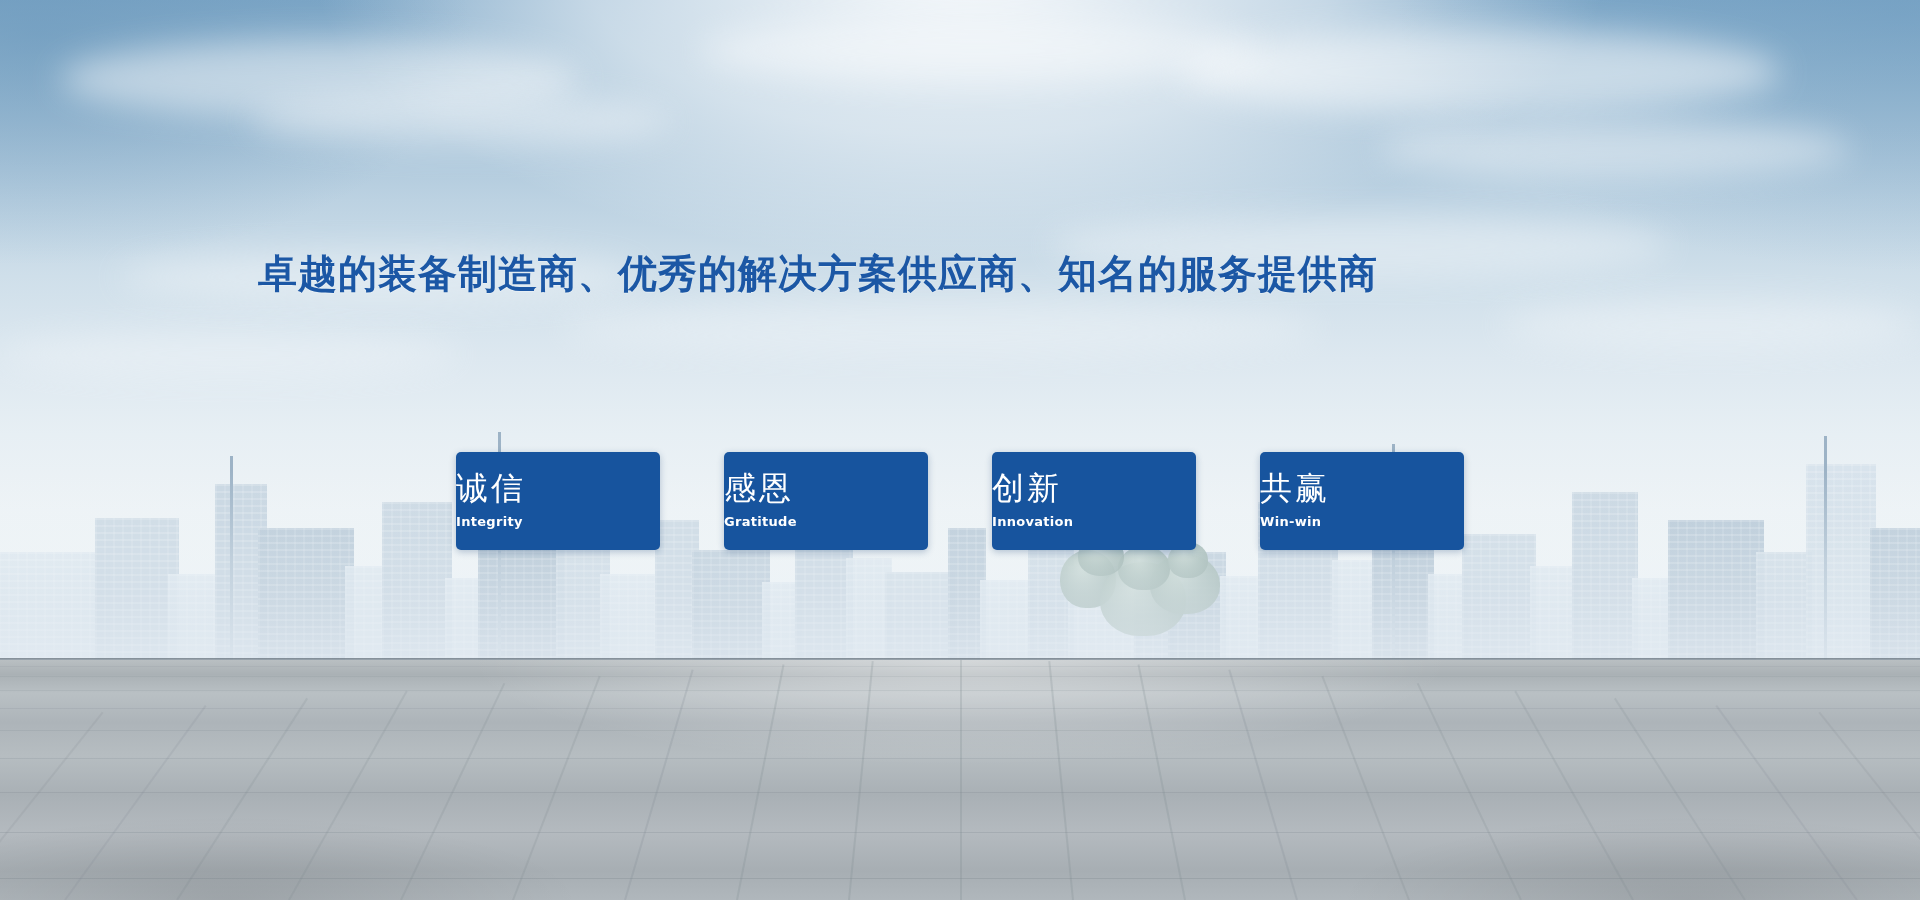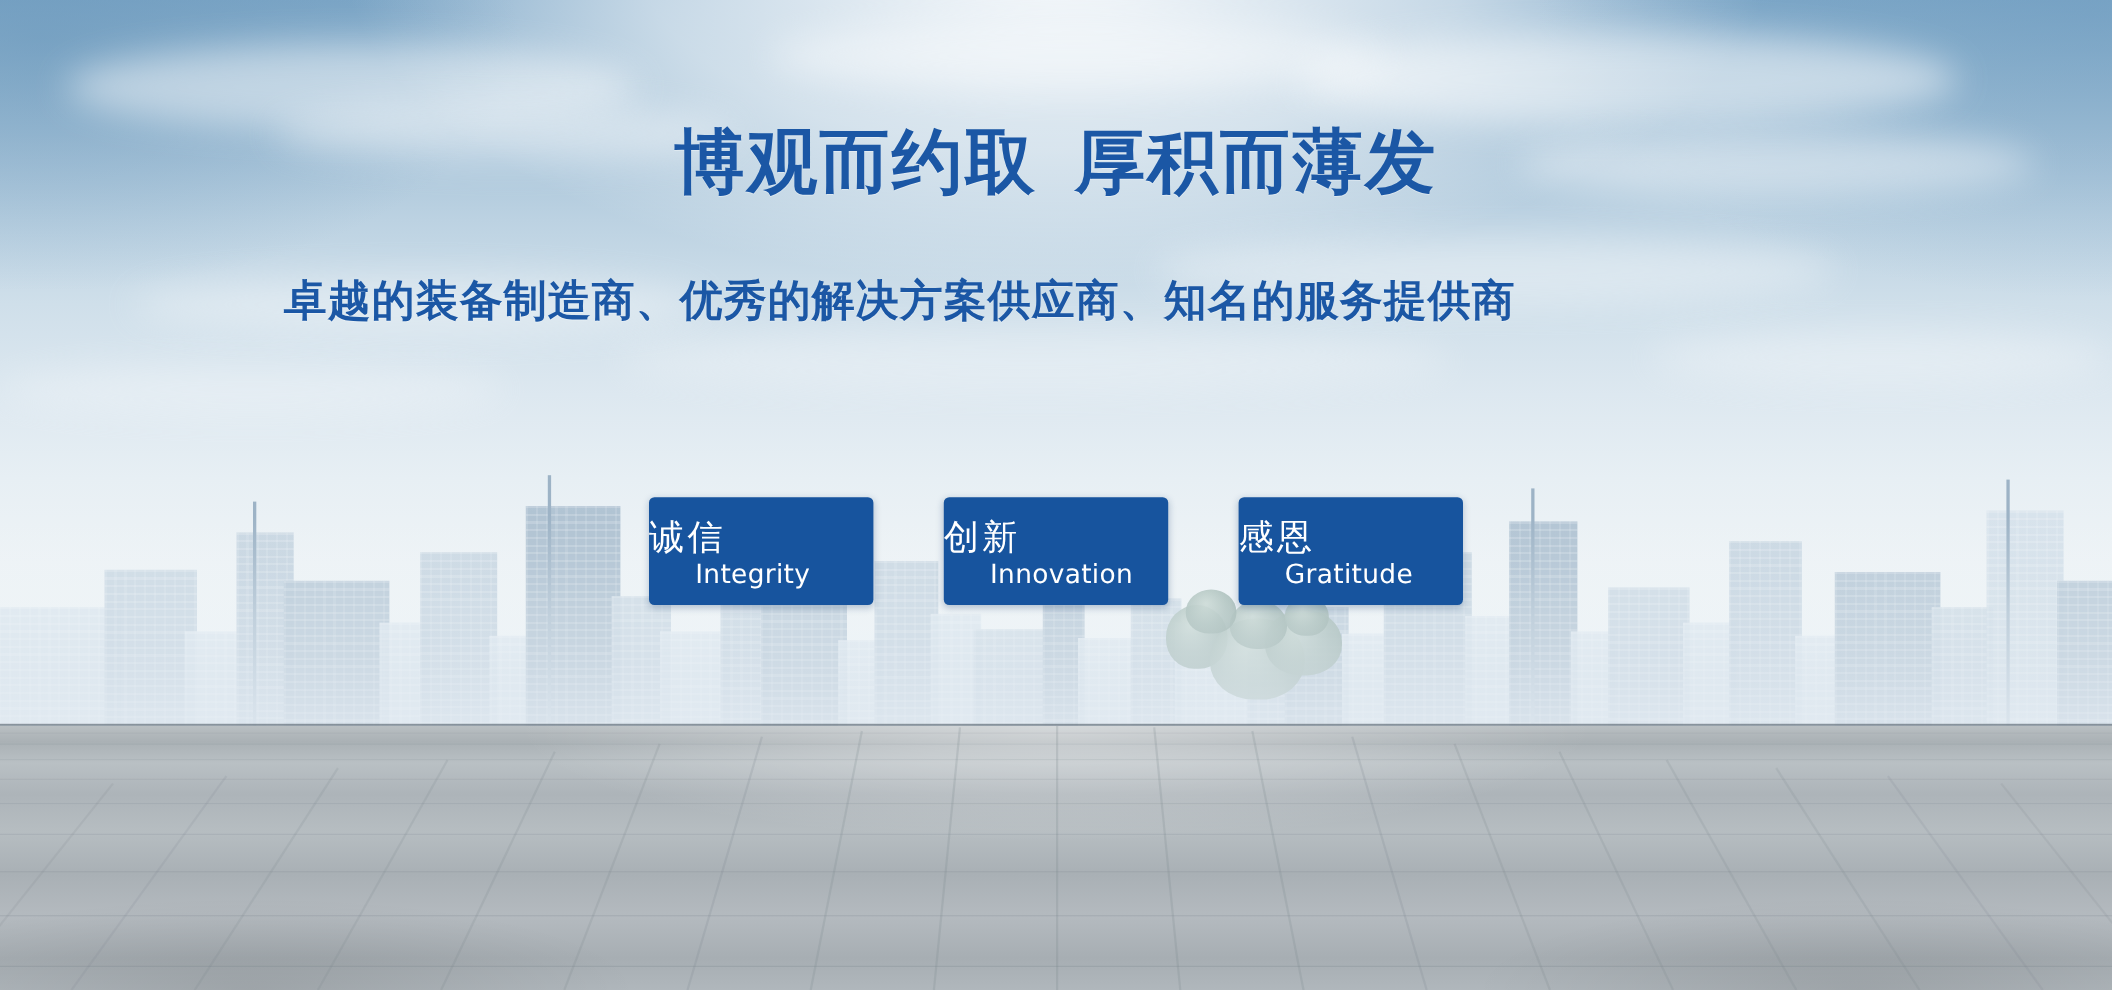--- a/index.html
+++ b/index.html
@@ -179,22 +179,22 @@
     align-items:flex-start; justify-content:center;
     box-shadow:0 2px 7px rgba(20,60,110,.28);
   }
   .card-cn {
     font-family:"DejaVu Sans","Liberation Sans",sans-serif;
     font-size:32px; font-weight:400; color:#ffffff;
     line-height:38px; letter-spacing:3px;
   }
   .card-en {
     font-family:"DejaVu Sans","Liberation Sans",sans-serif;
-    font-size:24px; font-weight:400; color:#ffffff;
-    line-height:24px; letter-spacing:.3px; margin-top:3px;margin-left:42px;
+    font-size:13px; font-weight:700; color:#ffffff;
+    line-height:24px; letter-spacing:.3px; margin-top:3px;
   }
 </style>
 </head>
 <body>
 
 <div id="banner">
 
   <div class="sky"></div>
   <div class="sky-vig"></div>
   <div>
@@ -288,35 +288,38 @@
       <div class="plaza-v" style="left: 1408px; transform: rotate(-21.17deg); opacity: 0.46;"></div>
       <div class="plaza-v" style="left: 1520px; transform: rotate(-25.51deg); opacity: 0.44;"></div>
       <div class="plaza-v" style="left: 1632px; transform: rotate(-29.4deg); opacity: 0.42;"></div>
       <div class="plaza-v" style="left: 1744px; transform: rotate(-32.85deg); opacity: 0.4;"></div>
       <div class="plaza-v" style="left: 1856px; transform: rotate(-35.9deg); opacity: 0.37;"></div>
       <div class="plaza-v" style="left: 1968px; transform: rotate(-38.59deg); opacity: 0.35;"></div>
     </div>
 
   <div class="content">
 
-    <div class="headline-cn"><span>博观而约取</span><span class="gap"></span><span>厚积而薄发</span></div>
 
 
     <div class="sub-cn">卓越的装备制造商、优秀的解决方案供应商、知名的服务提供商</div>
 
 
     <div class="cards" id="cards">
         <div class="card" style="background: rgb(23, 84, 158);">
           <div class="card-cn">诚信</div>
           <div class="card-en">Integrity</div>
         </div>
         <div class="card" style="background: rgb(23, 84, 158);">
+          <div class="card-cn">感恩</div>
+          <div class="card-en">Gratitude</div>
+        </div>
+        <div class="card" style="background: rgb(23, 84, 158);">
           <div class="card-cn">创新</div>
           <div class="card-en">Innovation</div>
         </div>
         <div class="card" style="background: rgb(23, 84, 158);">
-          <div class="card-cn">感恩</div>
-          <div class="card-en">Gratitude</div>
+          <div class="card-cn">共赢</div>
+          <div class="card-en">Win-win</div>
         </div>
       </div>
 
   </div>
 </div>
 
 </body></html>

